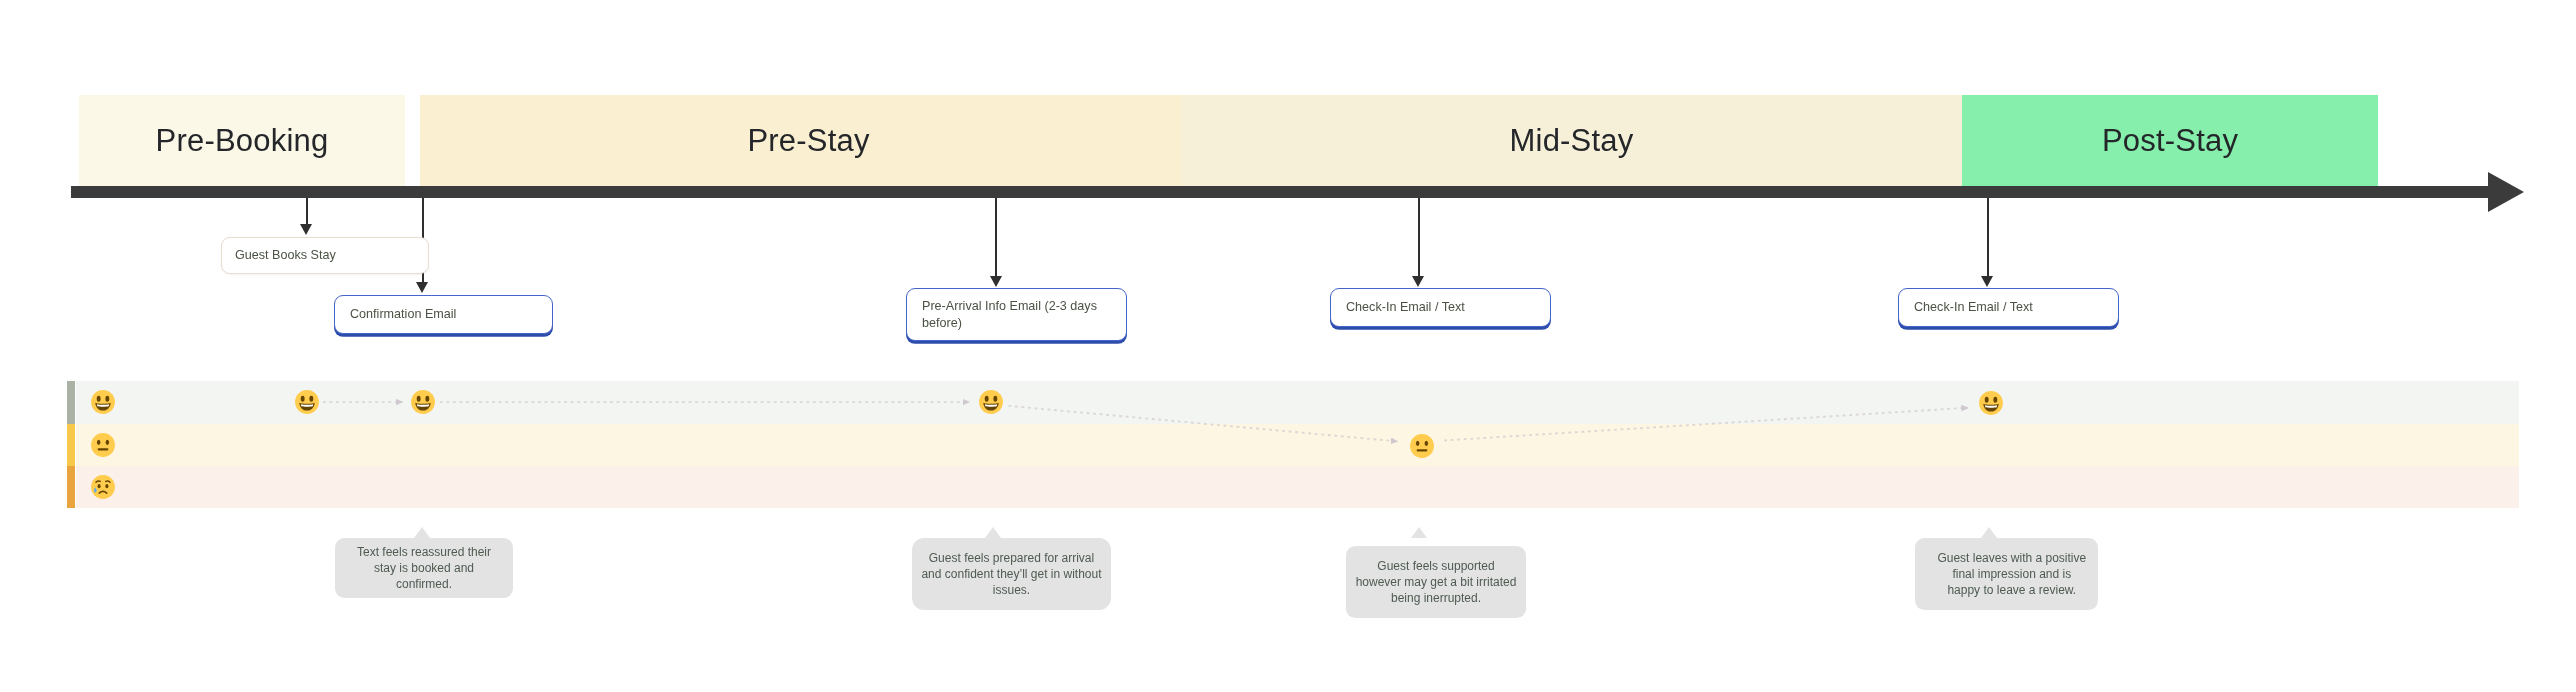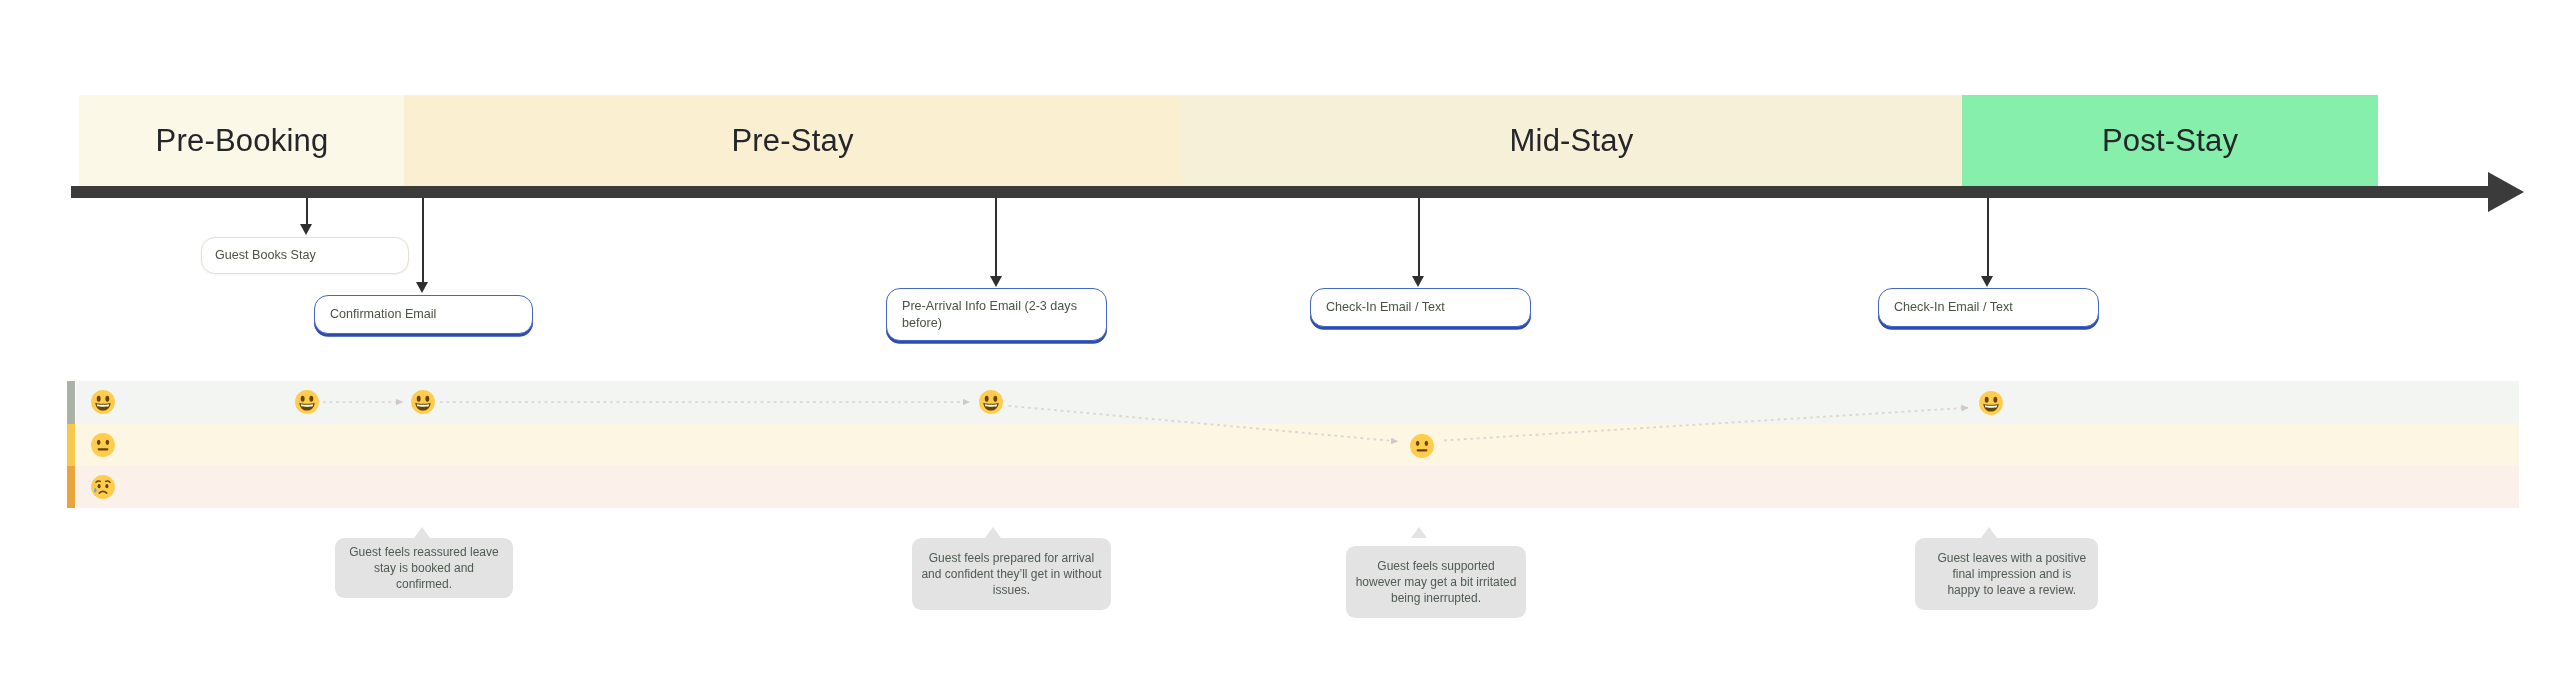--- a/index.html
+++ b/index.html
@@ -3,42 +3,42 @@
 <meta charset="utf-8">
 <style>
   html,body{margin:0;padding:0;background:#ffffff;}
   #canvas{position:relative;width:2576px;height:692px;background:#ffffff;overflow:hidden;
           font-family:"Liberation Sans", sans-serif;}
 
   
   .stage{position:absolute;top:95px;height:91px;display:flex;align-items:center;justify-content:center;
          font-size:31px;color:#24262a;letter-spacing:0.2px;}
   .stage0{left:79px;width:326px;background:#FBF8E8;text-align:right;}
-  .stage1{left:404px;width:777px;background:#FAEFD0;}
+  .stage1{left:420px;width:777px;background:#FAEFD0;}
   .stage2{left:1181px;width:781px;background:#F7F0D8;}
   .stage3{left:1962px;width:416px;background:#86efac;}
 
   
   .tl-bar{position:absolute;left:71px;top:186px;width:2419px;height:12px;background:#3B3B3B;}
   .tl-head{position:absolute;left:2488px;top:172px;width:0;height:0;
            border-left:36px solid #3B3B3B;border-top:20.6px solid transparent;border-bottom:20.6px solid transparent;}
 
   
   .stem{position:absolute;width:1.9px;background:#2F2F2F;}
   .ahead{position:absolute;width:0;height:0;border-left:6.5px solid transparent;border-right:6.5px solid transparent;
          border-top:11.2px solid #2F2F2F;}
   .stem.a1{left:306px;top:198px;height:28px;} .ahead.a1{left:300px;top:224px;}
   .stem.a2{left:422px;top:198px;height:86px;} .ahead.a2{left:416px;top:282px;}
   .stem.a3{left:995px;top:198px;height:80px;} .ahead.a3{left:990px;top:276px;}
   .stem.a4{left:1418px;top:198px;height:80px;} .ahead.a4{left:1412px;top:276px;}
   .stem.a5{left:1987px;top:198px;height:80px;} .ahead.a5{left:1981px;top:276px;}
 
   
-  .tp{position:absolute;background:#ffffff;border-radius:14px;font-size:12.6px;color:#4A5244;
-      display:flex;align-items:center;box-sizing:border-box;line-height:1.3;}
+  .tp{position:absolute;background:#ffffff;border-radius:9px;font-size:12.6px;color:#4A5244;
+      display:flex;align-items:center;box-sizing:border-box;line-height:1.3;margin-left:20px;}
   .tp-plain{border:0.9px solid #E8DED2;box-shadow:0 0.9px 1.9px rgba(0,0,0,.05);padding:0 13px;}
   .tp-blue{border:1.9px solid #4466C8;box-shadow:0 2.8px 0 #2D4CAB;padding:0 15px;}
   .tp0{left:201px;top:237px;width:208px;height:37px;}
   .tp1{left:314px;top:295px;width:219px;height:39px;}
   .tp2{left:886px;top:288px;width:221px;height:53px;justify-content:flex-end;}
   .tp3{left:1310px;top:288px;width:221px;height:39px;}
   .tp4{left:1878px;top:288px;width:221px;height:39px;}
 
   
   .erow{position:absolute;left:76px;width:2443px;}
@@ -57,21 +57,21 @@
 
   .overlay{position:absolute;left:0;top:0;pointer-events:none;}
   .conn{stroke:#DCD6D4;stroke-width:2;stroke-dasharray:3 4;fill:none;}
 
   
   .note{position:absolute;background:#E3E3E3;border-radius:9.4px;color:#4E5B51;font-size:12px;line-height:1.35;
         text-align:center;display:flex;align-items:center;justify-content:center;padding:7.5px 9.4px;box-sizing:border-box;}
   .ntail{position:absolute;width:0;height:0;border-left:8.4px solid transparent;border-right:8.4px solid transparent;
          border-bottom:11.2px solid #E3E3E3;}
   .note0{left:335px;top:538px;width:178px;height:60px;} .ntail0{left:414px;top:527px;}
-  .note1{left:912px;top:538px;width:199px;height:72px;} .ntail1{left:985px;top:527px;}
+  .note1{left:912px;top:538px;width:199px;height:72px;border-radius:12px;} .ntail1{left:985px;top:527px;}
   .note2{left:1346px;top:546px;width:180px;height:72px;} .ntail2{left:1411px;top:527px;}
   .note3{left:1915px;top:538px;width:183px;height:72px;padding-left:20px;} .ntail3{left:1981px;top:527px;}
 </style>
 </head>
 <body>
 
 <div id="canvas">
 
   <svg width="0" height="0" style="position:absolute" aria-hidden="true">
     <defs>
@@ -183,21 +183,21 @@
     </svg>
   <svg class="face jp3" aria-label="neutral-face-icon" viewBox="0 0 28 28" width="26" height="26">
       <use href="#face-neutral"></use>
     </svg>
   <svg class="face jp4" aria-label="grinning-face-icon" viewBox="0 0 28 28" width="26" height="26">
       <use href="#face-grin"></use>
     </svg>
 
   <div class="ntail ntail0"></div>
   <div class="note note0">
-      <span>Guest feels reassured leave stay is booked and confirmed.</span>
+      <span>Text feels reassured their stay is booked and confirmed.</span>
     </div>
   <div class="ntail ntail1"></div>
   <div class="note note1">
       <span>Guest feels prepared for arrival and confident they’ll get in without issues.</span>
     </div>
   <div class="ntail ntail2"></div>
   <div class="note note2">
       <span>Guest feels supported however may get a bit irritated being inerrupted.</span>
     </div>
   <div class="ntail ntail3"></div>

